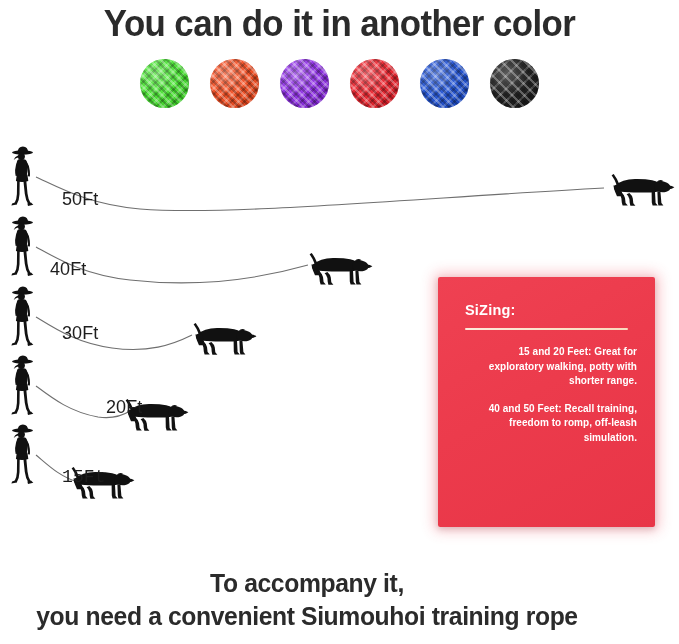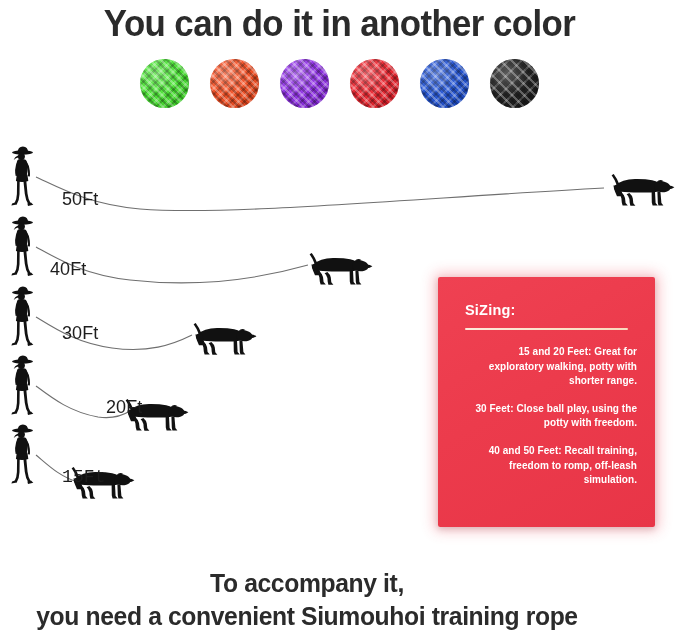--- a/index.html
+++ b/index.html
@@ -233,21 +233,20 @@
   <div class="ftlabel" style="left:62px; top:191px;">30Ft</div>
   <div class="ftlabel" style="left:62px; top:265px;margin-left:44px;">20Ft</div>
   <div class="ftlabel" style="left:62px; top:335px;font-family:Liberation Mono, monospace;">15Ft</div>
 </div>
 
 <div class="size-card">
   <div class="card-title">SiZing:</div>
   <div class="card-rule"></div>
   <div class="card-body">
     <p class="card-para">15 and 20 Feet: Great for exploratory walking, potty with shorter range.</p>
-    <p class="card-para">30 Feet: Close ball play, using the potty with freedom.</p>
     <p class="card-para">40 and 50 Feet: Recall training, freedom to romp, off-leash simulation.</p>
   </div>
 </div>
 
 <div class="footer">
   <span class="l1">To accompany it,</span>
   <span class="l2">you need a convenient Siumouhoi training rope</span>
 </div>
 
 </body></html>

